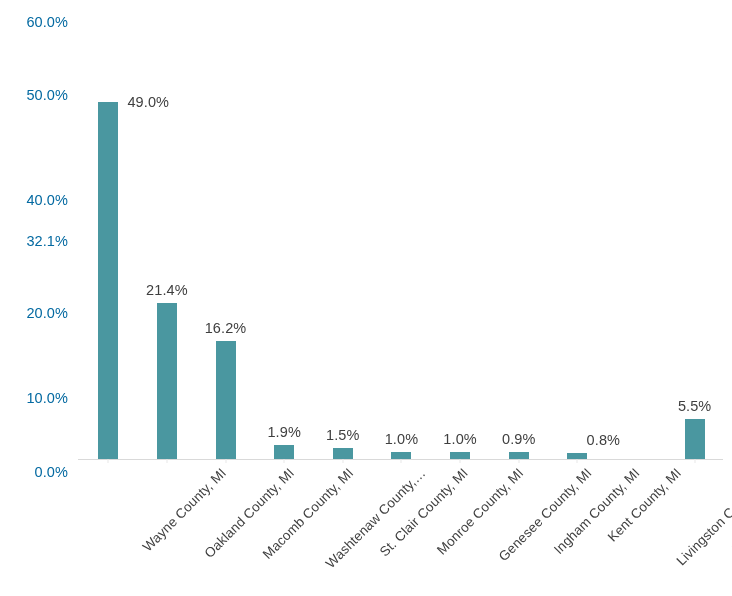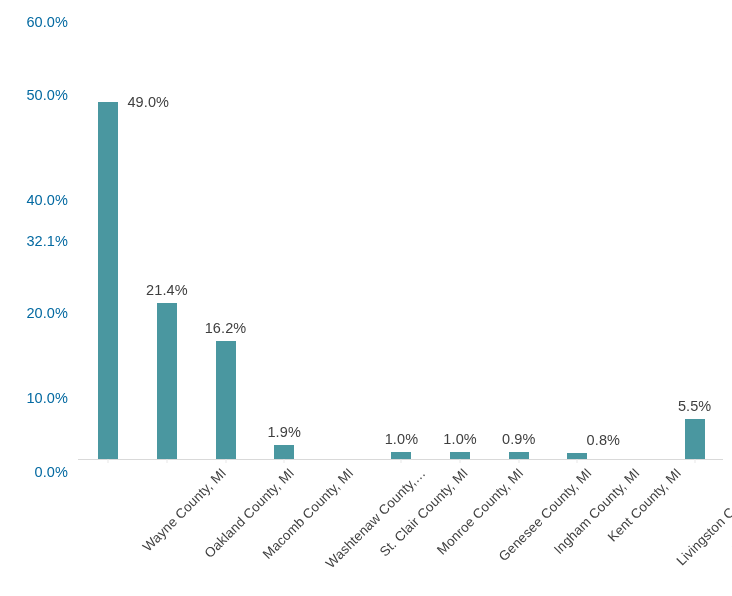--- a/index.html
+++ b/index.html
@@ -150,20 +150,25 @@
       <div class="bar-slot" style="left: 117.273px; height: 460px;">
         <div class="bar" style="height: 117.99px; background: rgb(74, 151, 160);"></div>
         <div class="bar-value" style="bottom: 122.99px;">16.2%</div>
         <div class="x-tick"></div>
       </div>
       <div class="bar-slot" style="left: 175.909px; height: 460px;">
         <div class="bar" style="height: 13.8383px; background: rgb(74, 151, 160);"></div>
         <div class="bar-value" style="bottom: 18.8383px;">1.9%</div>
         <div class="x-tick"></div>
       </div>
+      <div class="bar-slot" style="left: 234.545px; height: 460px;">
+        <div class="bar" style="height: 10.925px; background: rgb(74, 151, 160);"></div>
+        <div class="bar-value" style="bottom: 15.925px;">1.5%</div>
+        <div class="x-tick"></div>
+      </div>
       <div class="bar-slot" style="left: 293.182px; height: 460px;">
         <div class="bar" style="height: 7.28333px; background: rgb(74, 151, 160);"></div>
         <div class="bar-value" style="bottom: 12.2833px;">1.0%</div>
         <div class="x-tick"></div>
       </div>
       <div class="bar-slot" style="left: 351.818px; height: 460px;">
         <div class="bar" style="height: 7.28333px; background: rgb(74, 151, 160);"></div>
         <div class="bar-value" style="bottom: 12.2833px;">1.0%</div>
         <div class="x-tick"></div>
       </div>

